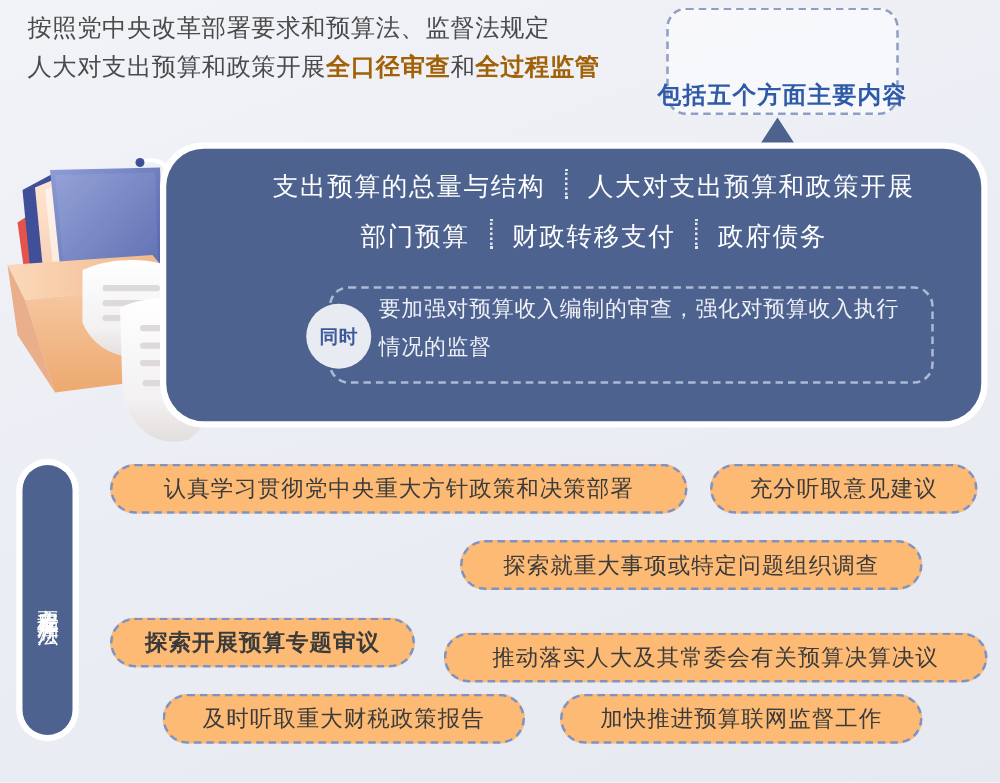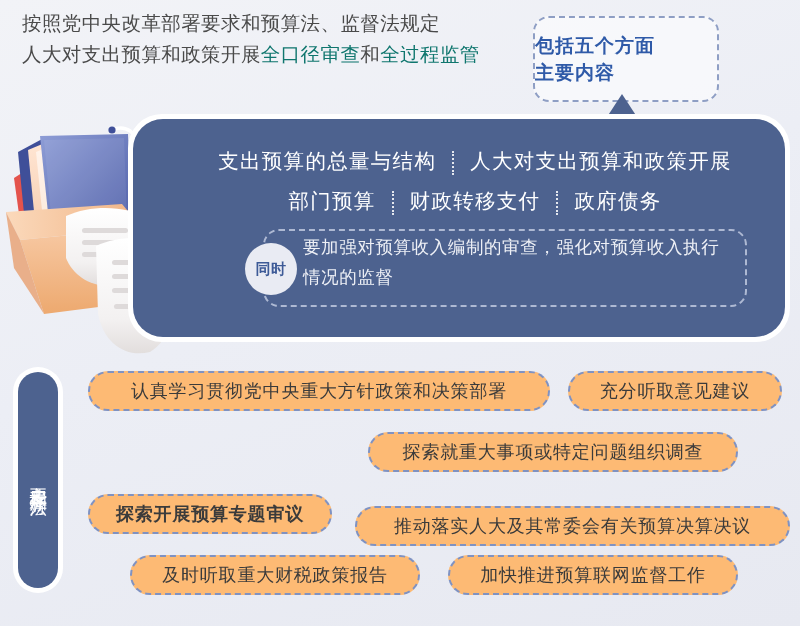--- a/index.html
+++ b/index.html
@@ -7,48 +7,48 @@
     width:800px;height:626px;
     font-family:"Liberation Sans","DejaVu Sans",sans-serif;
     background:linear-gradient(160deg,#f2f3f7 0%,#eceef5 45%,#e7e9f1 100%);
     overflow:hidden;position:relative;
   }
   .stage{position:absolute;inset:0;}
 
   
   #header{position:absolute;left:22px;top:8px;width:520px;}
   .hline{font-size:19.5px;line-height:31px;color:#4a4a4a;letter-spacing:.4px;white-space:nowrap;}
-  .hl-strong{color:#0f766e;font-weight:normal;}
+  .hl-strong{color:#a16207;font-weight:bold;}
 
   
   #badge{
-    position:absolute;left:533px;top:16px;width:186px;height:86px;
+    position:absolute;left:533px;top:6px;width:186px;height:86px;
     border:2px dashed #8e9ec4;border-radius:16px;
     background:rgba(255,255,255,.55);
-    display:flex;flex-direction:column;align-items:flex-start;justify-content:center;
+    display:flex;flex-direction:row;align-items:flex-end;justify-content:center;
     box-sizing:border-box;
   }
   .badge-line{font-size:19px;line-height:27px;font-weight:bold;color:#2f5aa8;letter-spacing:1px;white-space:nowrap;}
   #badge-arrow{
     position:absolute;left:605px;top:94px;width:0;height:0;
     border-left:17px solid transparent;border-right:17px solid transparent;
     border-bottom:26px solid #4d628f;
   }
 
   
   #panel-outline{
     position:absolute;left:128px;top:114px;width:662px;height:228px;
     border-radius:34px;background:#ffffff;
   }
   #panel{
     position:absolute;left:133px;top:119px;width:652px;height:218px;
     border-radius:30px;background:#4d628f;overflow:hidden;
   }
   #topics{position:absolute;left:0;top:16px;width:652px;}
-  .topic-row{display:flex;align-items:flex-end;justify-content:center;height:40px;margin-left:32px;}
+  .topic-row{display:flex;align-items:flex-start;justify-content:center;height:40px;margin-left:32px;}
   .topic{
     font-size:20.5px;color:#ffffff;letter-spacing:1.3px;white-space:nowrap;
     padding:0 16px;
   }
   .divider{
     width:0;height:24px;border-left:2px dotted rgba(255,255,255,.85);
   }
 
   
   #note{

